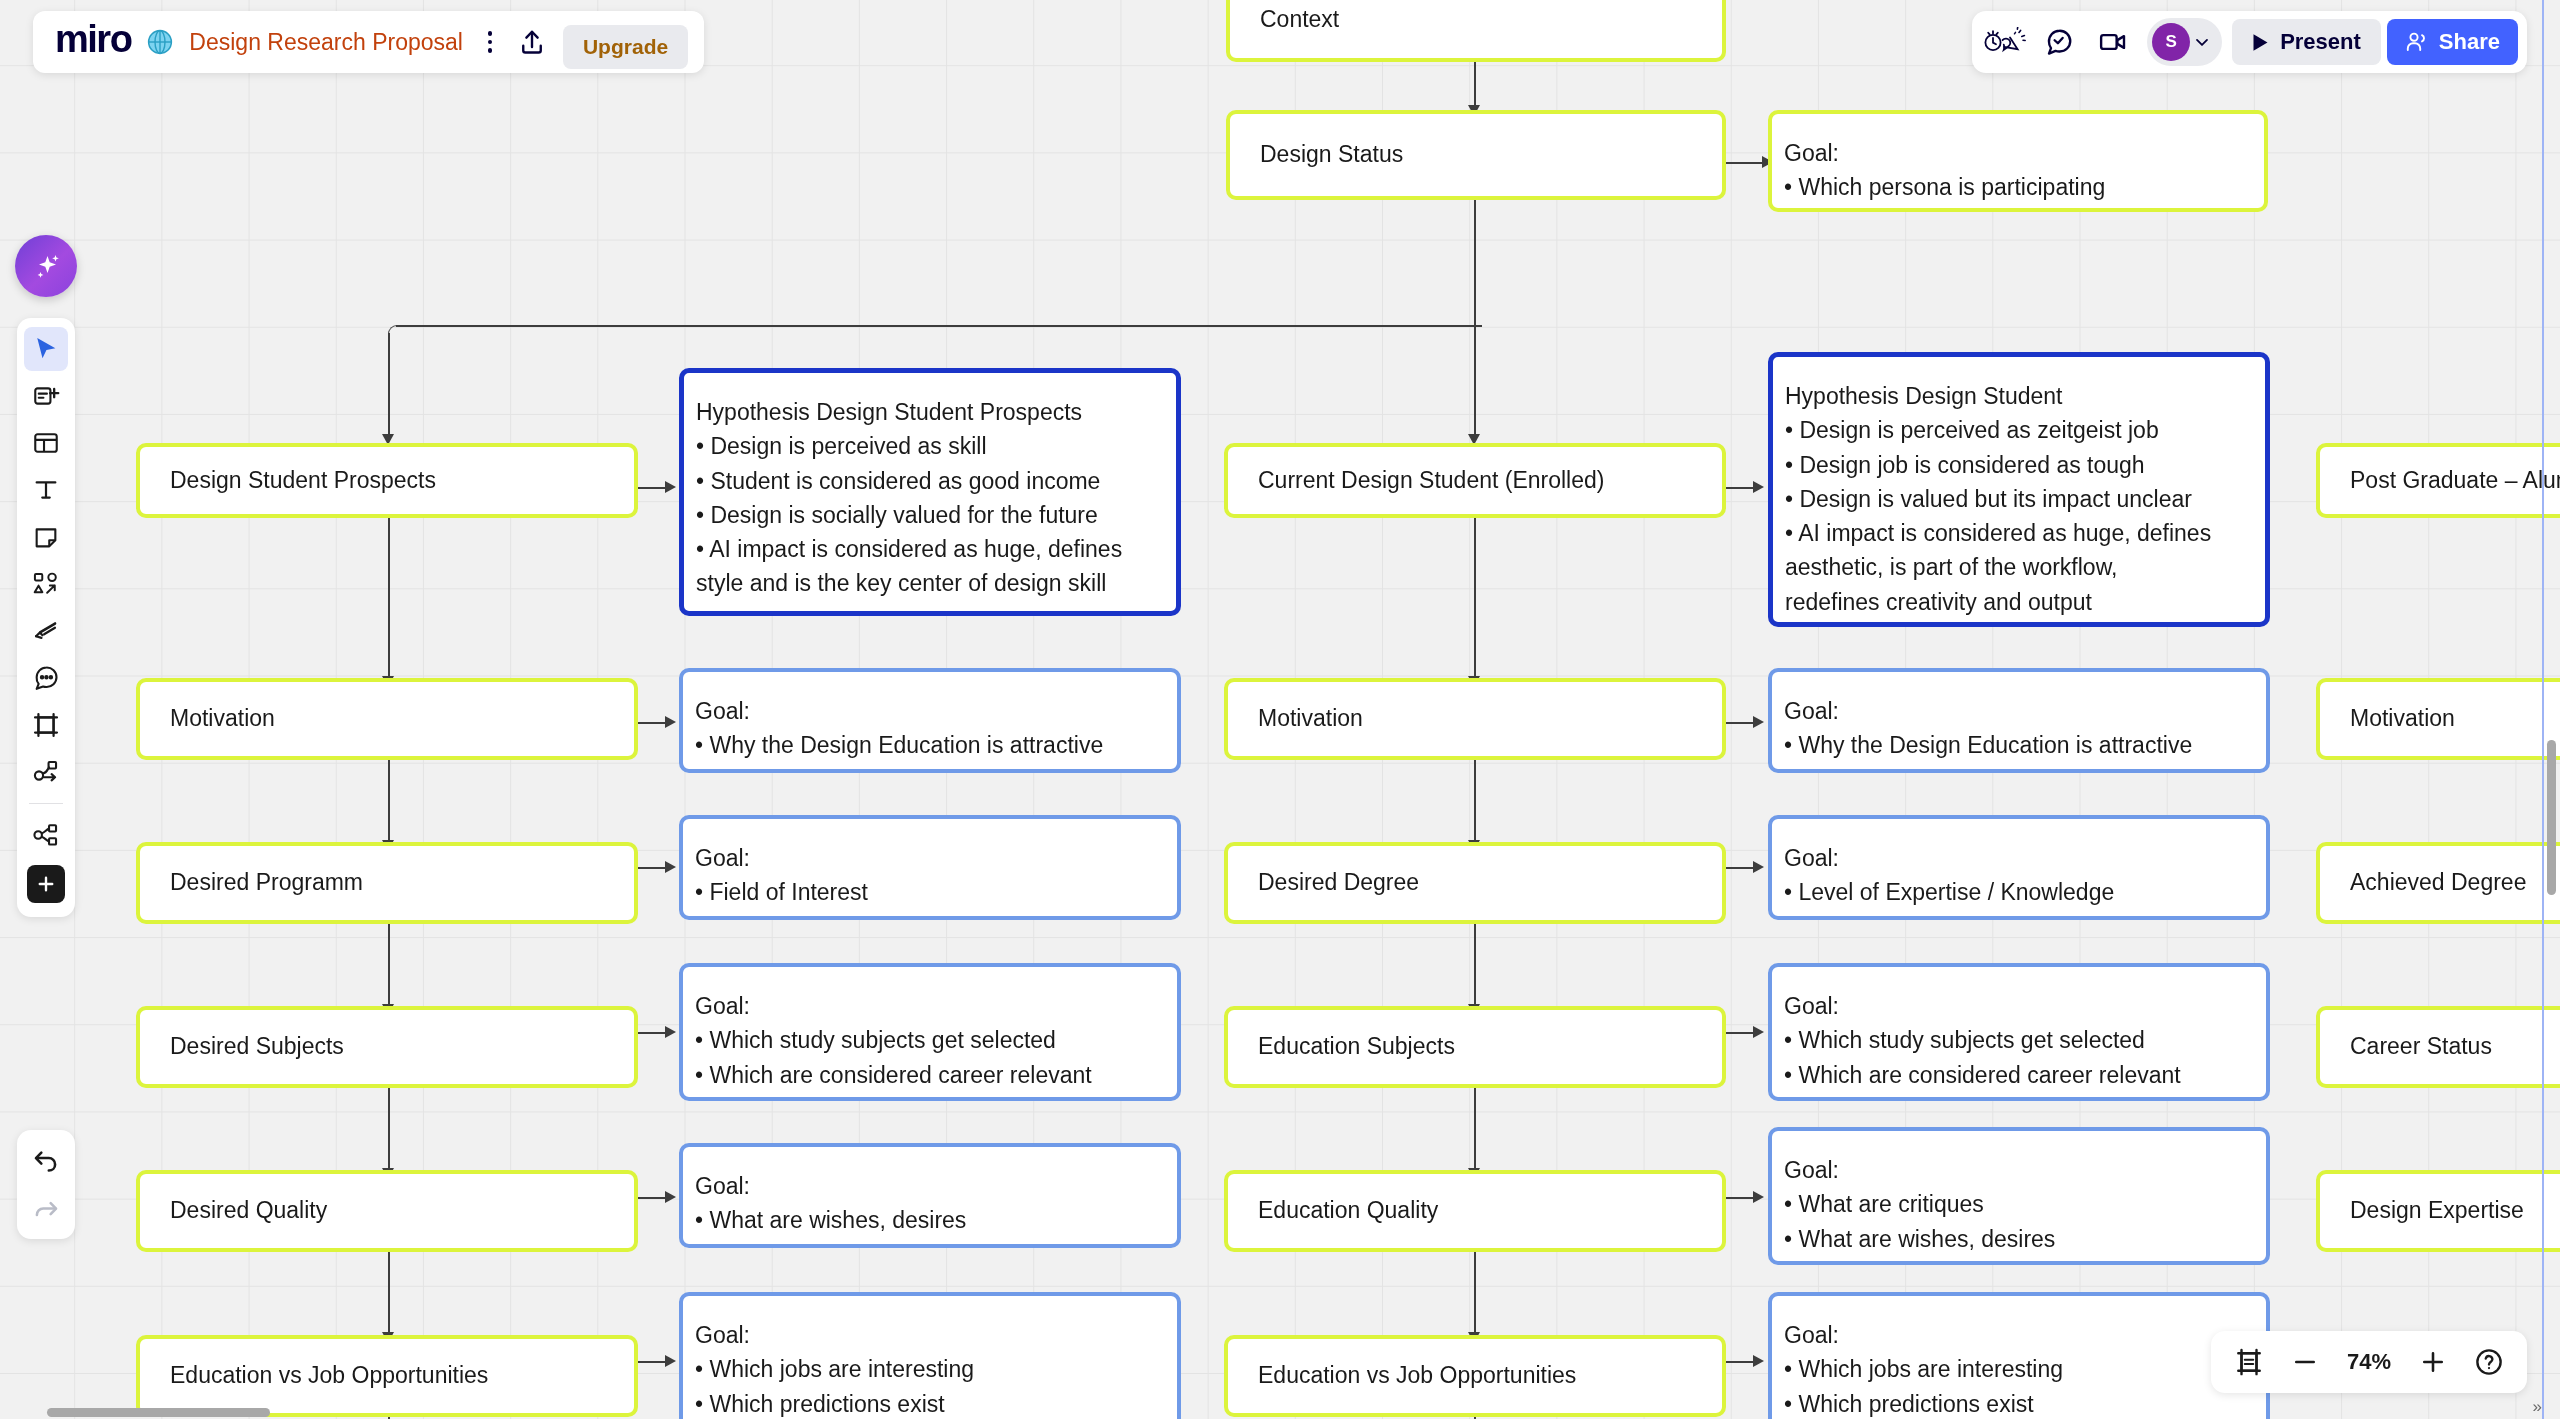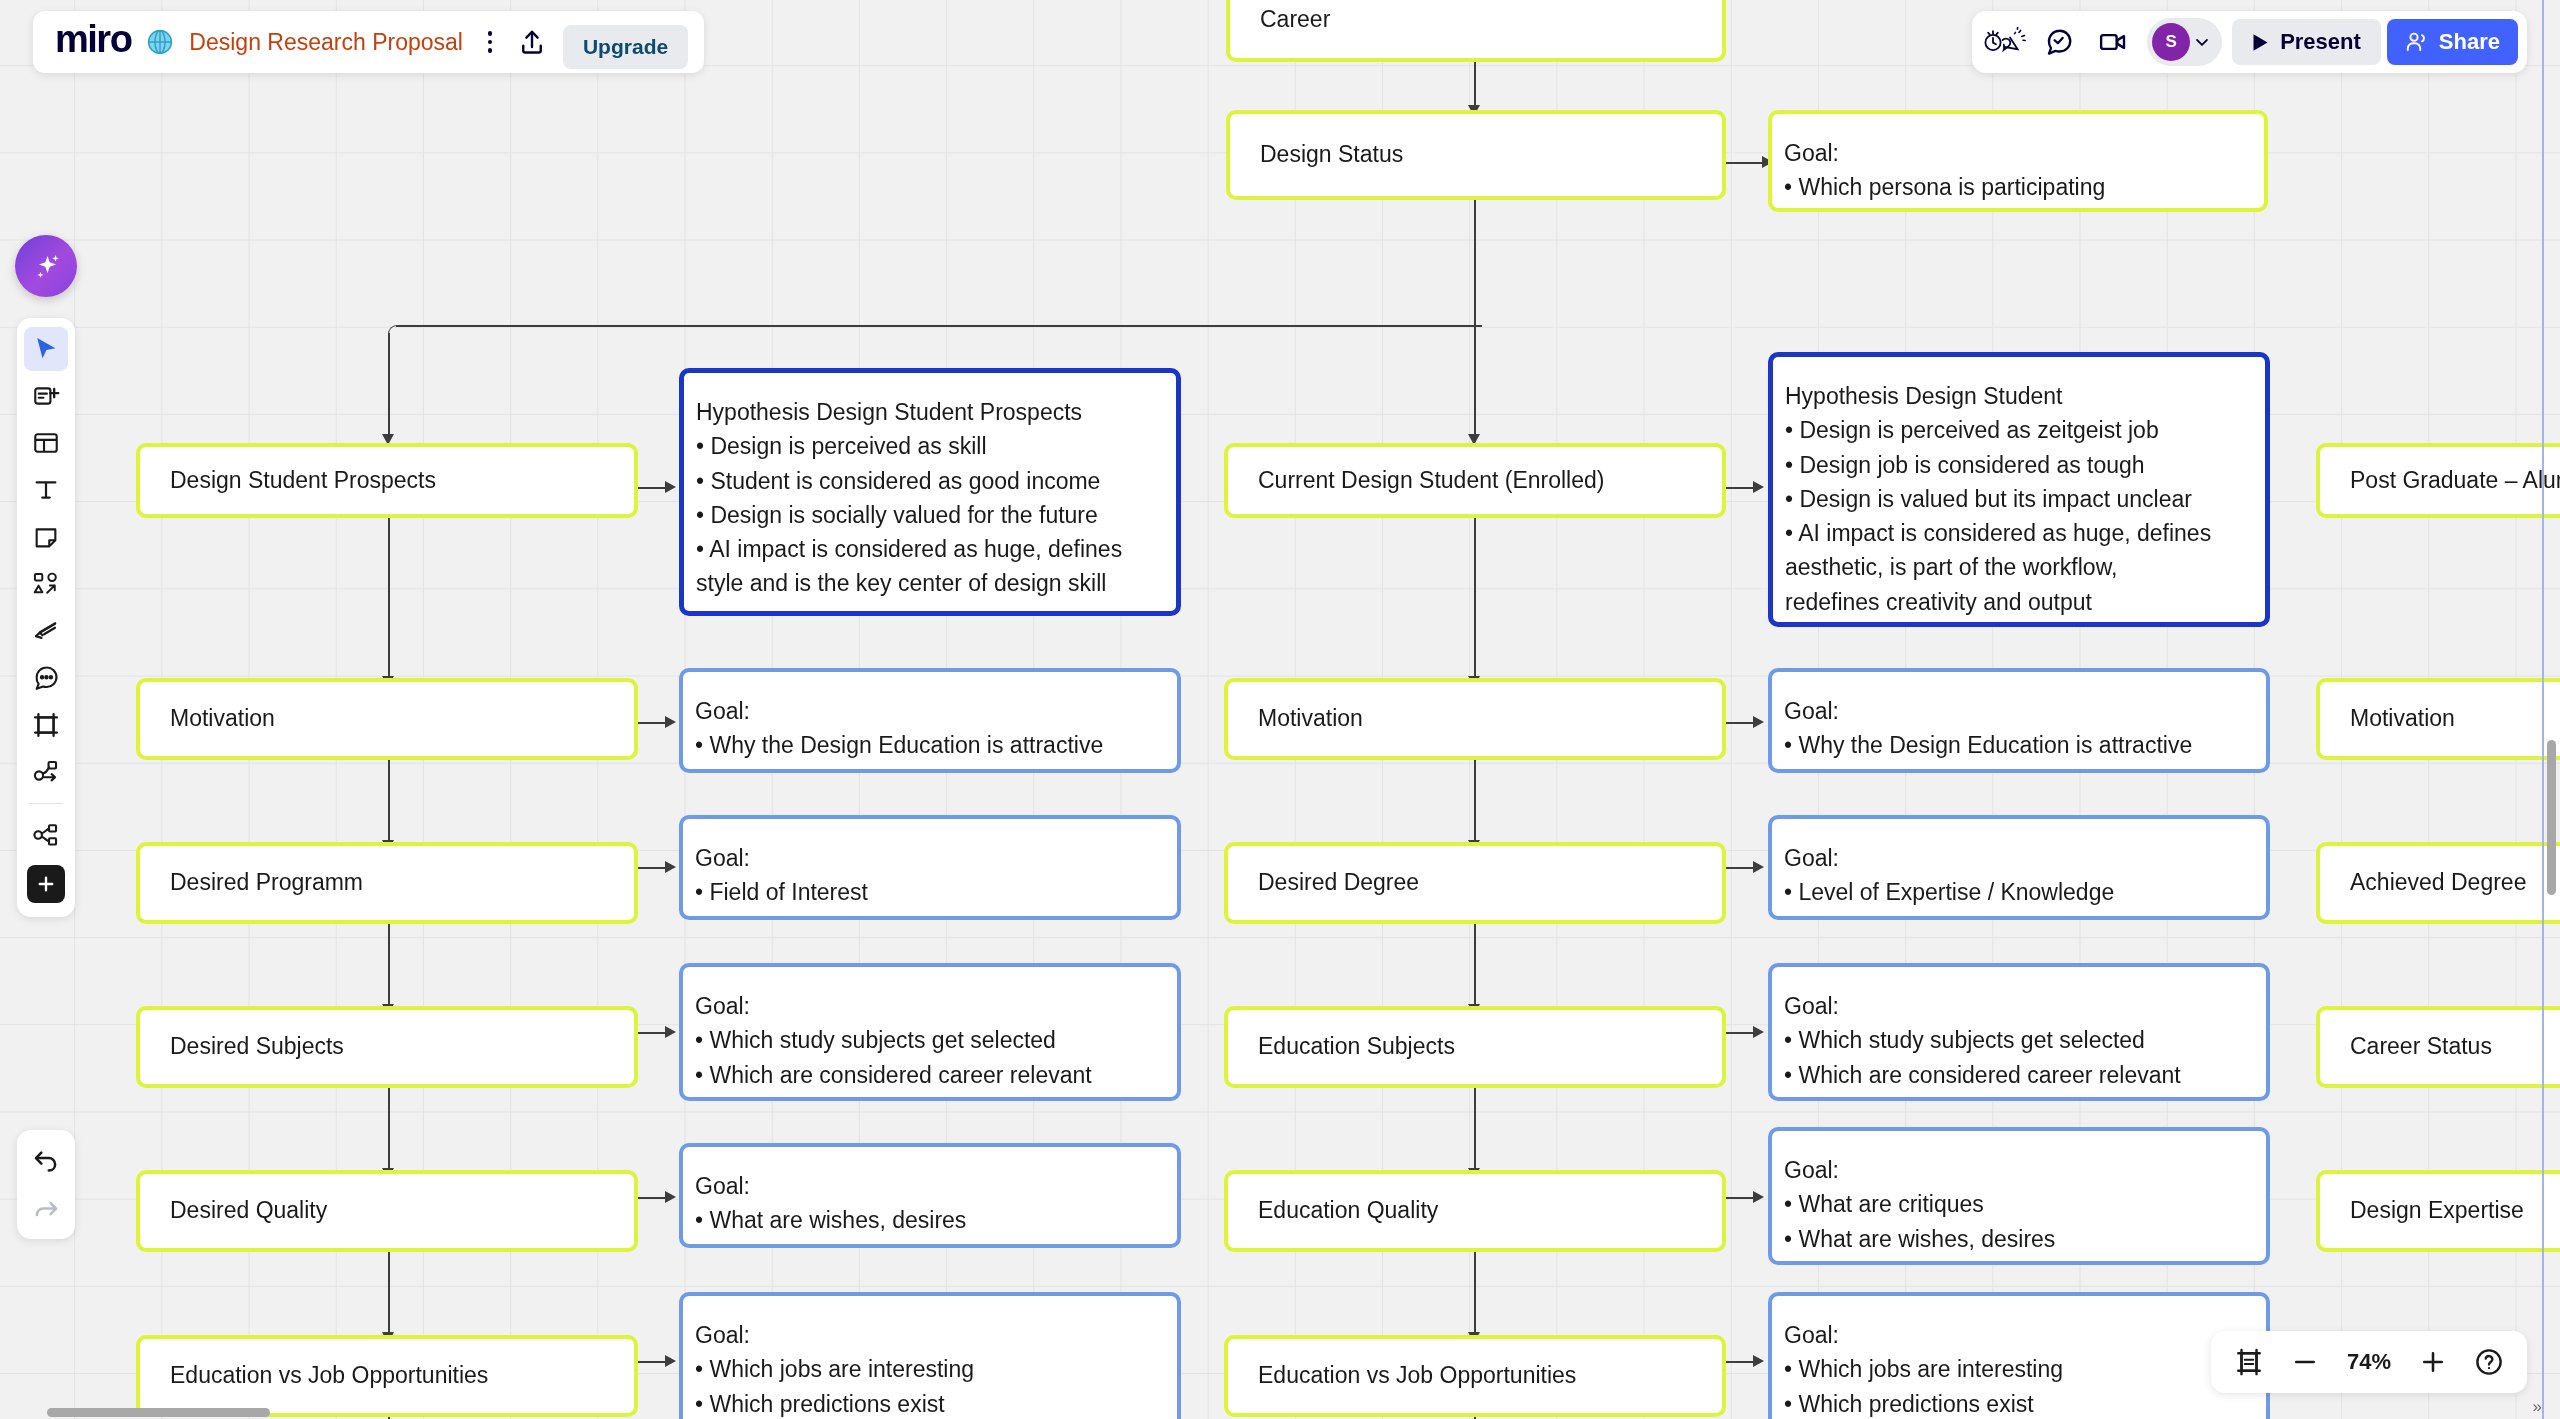--- a/index.html
+++ b/index.html
@@ -87,21 +87,21 @@
     font-size: 38px; font-weight: 700; letter-spacing: -1.5px;
     color: #050038; line-height: 1; padding-bottom: 7px;
   }
   #globe-icon { width: 26px; height: 26px; flex: 0 0 26px; }
   #board-title { font-size: 23px; color: #c2410c; }
   #dots-icon { width: 22px; display:flex; flex-direction:column; align-items:center; gap:4px; cursor:pointer; padding: 6px 4px;}
   #dots-icon i { width: 4.5px; height: 4.5px; background: #050038; border-radius: 50%; display:block;}
   #upload-icon { width: 30px; height: 30px; cursor:pointer; }
   #upgrade-btn {
     background: #e9eaee; border: none; border-radius: 8px;
-    padding: 10px 20px; font-size: 21px; font-weight: 600; color: #0c4a6e;
+    padding: 10px 20px; font-size: 21px; font-weight: 600; color: #a16207;
     font-family: "Liberation Sans", sans-serif; cursor: pointer; margin-top: 9px;
   }
 
   #topbar-right {
     position: absolute; right: 33px; top: 11px;
     height: 62px;
     background: #fff;
     border-radius: 14px;
     display: flex; align-items: center;
     padding: 0 9px;
@@ -288,21 +288,21 @@
   <div class="conn h" style="left:1726px; top:867px; width:32px;"></div>
   <div class="arrow-r" style="left:1753px; top:860.5px;"></div>
   <div class="conn h" style="left:1726px; top:1032px; width:32px;"></div>
   <div class="arrow-r" style="left:1753px; top:1025.5px;"></div>
   <div class="conn h" style="left:1726px; top:1197px; width:32px;"></div>
   <div class="arrow-r" style="left:1753px; top:1190.5px;"></div>
   <div class="conn h" style="left:1726px; top:1361px; width:32px;"></div>
   <div class="arrow-r" style="left:1753px; top:1354.5px;"></div>
 
   <div class="node lime" style="left:1226px; top:-22px; width:500px; height:84px;">
-    <span>Career</span>
+    <span>Context</span>
   </div>
   <div class="node lime" style="left:1226px; top:110px; width:500px; height:90px;">
     <span>Design Status</span>
   </div>
   <div class="node lime multiline" style="left:1768px; top:110px; width:500px; height:102px;">
     <span class="ln">Goal:</span>
     <span class="ln">• Which persona is participating</span>
   </div>
 
   <div class="node lime" style="left:136px; top:443px; width:502px; height:75px;">

